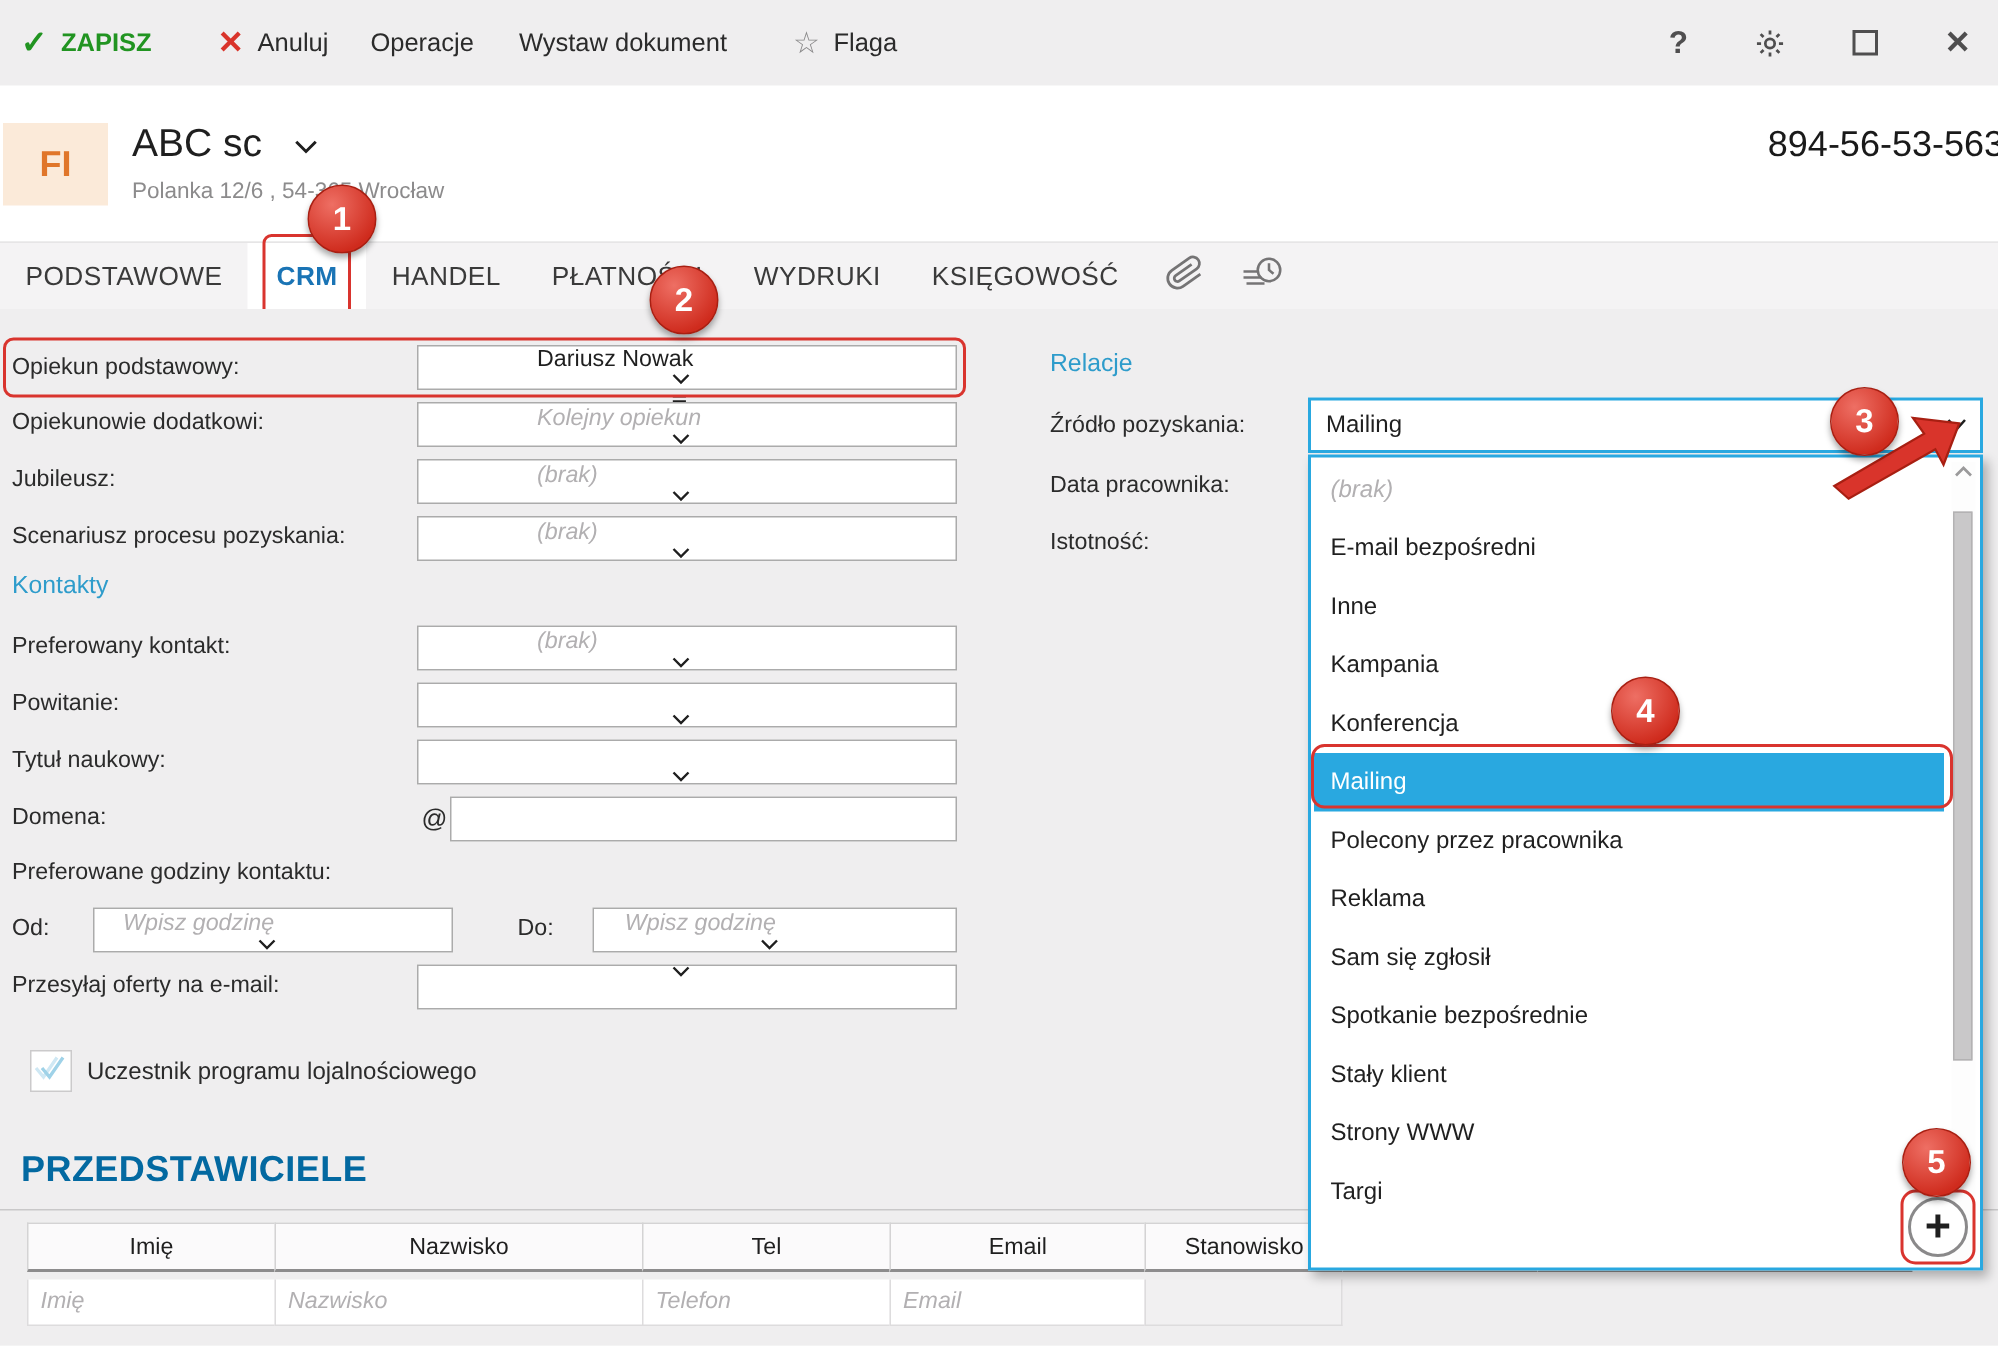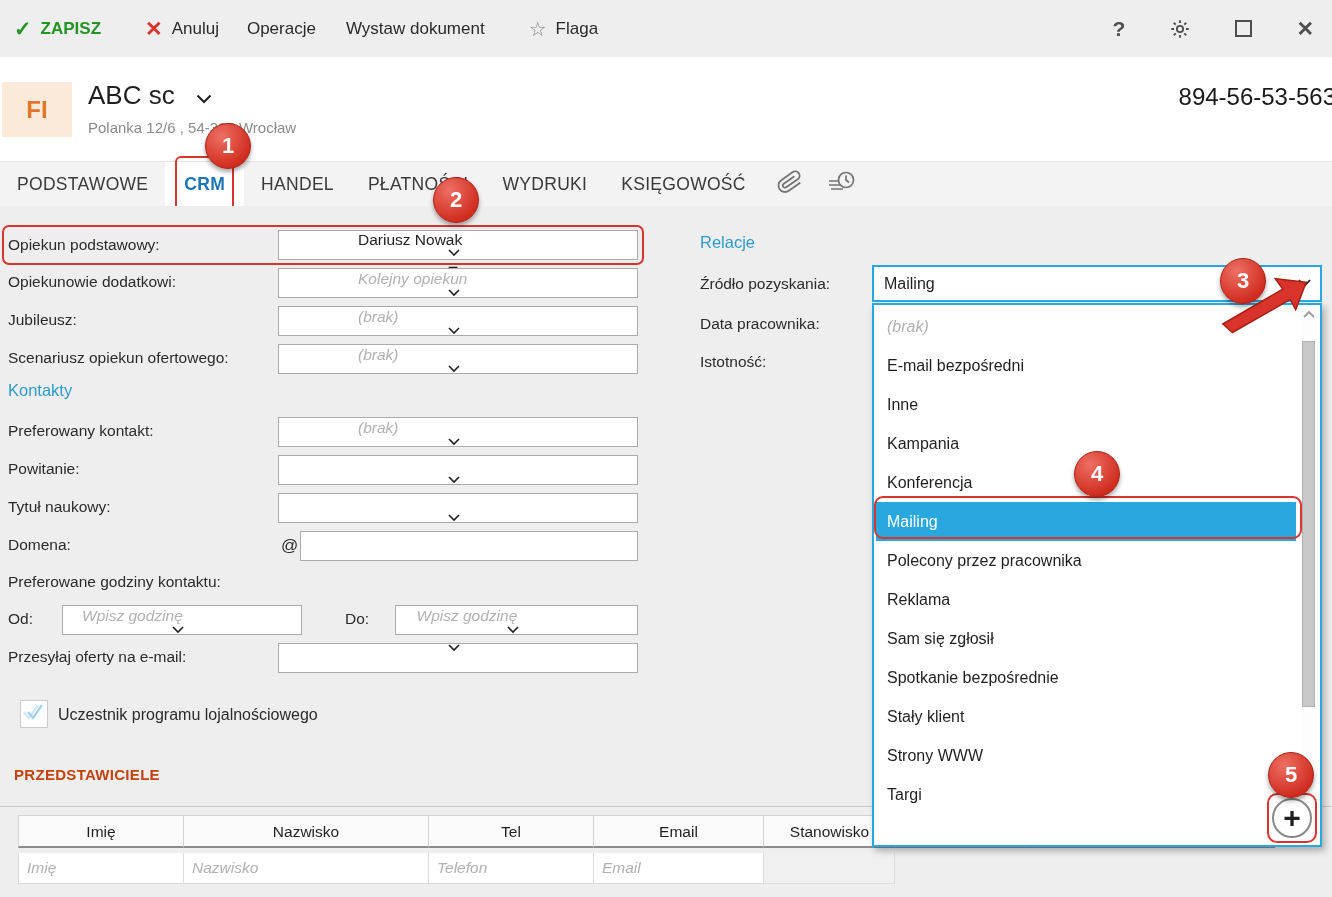--- a/index.html
+++ b/index.html
@@ -50,21 +50,21 @@
   .combo input::placeholder { color:#b2b0b2; font-style:italic; opacity:1; }
   .combo .chev { padding-right:8px; display:flex; align-items:center; }
   .combo .menu-ic { padding-right:10px; font-size:18px; color:#1f1f1f; font-weight:bold; }
 
   .red-outline { position:absolute; border:2px solid #d9342e; border-radius:7px; pointer-events:none; z-index:40; background:transparent; }
 
   .chkbox { position:absolute; left:20px; top:494px; width:28px; height:28px; background:#fff; border:1px solid #cbcacb;
             display:flex; align-items:center; justify-content:center; }
 
   .hr-line { position:absolute; left:0; top:600px; width:100%; height:1px; background:#c9c8c9; }
-  .section-title { position:absolute; left:14px; top:560px; font-size:15px; font-weight:bold; color:#c2410c; letter-spacing:.3px; }
+  .section-title { position:absolute; left:14px; top:560px; font-size:24px; font-weight:bold; color:#0369a1; letter-spacing:.3px; }
 
   
   .tbl-head { position:absolute; left:18px; top:609px; display:flex; }
   .th { height:33px; line-height:31px; text-align:center; font-size:15.5px; color:#1f1f1f;
         background:#fbfafb; border:1px solid #d4d3d4; border-right:none; border-bottom:2px solid #8d8c8d; }
   .th:last-child { border-right:1px solid #d4d3d4; }
   .tbl-row { position:absolute; left:18px; top:647px; display:flex; }
   .td { height:31px; background:#fff; border:1px solid #dddcdd; border-top:none; border-right:none; display:flex; align-items:center; }
   .td.gray { background:#f1f0f1; }
   .td input { flex:1; min-width:0; border:0; outline:0; background:transparent; padding:0 8px;
@@ -182,21 +182,21 @@
         </svg>
       </span>
     </div>
   </div>
 
   <div class="content">
 
     <div class="lbl" style="left:8px;top:30px;">Opiekun podstawowy:</div>
     <div class="lbl" style="left:8px;top:67px;">Opiekunowie dodatkowi:</div>
     <div class="lbl" style="left:8px;top:105px;">Jubileusz:</div>
-    <div class="lbl" style="left:8px;top:143px;">Scenariusz opiekun ofertowego:</div>
+    <div class="lbl" style="left:8px;top:143px;">Scenariusz procesu pozyskania:</div>
     <div class="sect" style="left:8px;top:175px;">Kontakty</div>
     <div class="lbl" style="left:8px;top:216px;">Preferowany kontakt:</div>
     <div class="lbl" style="left:8px;top:254px;">Powitanie:</div>
     <div class="lbl" style="left:8px;top:292px;">Tytuł naukowy:</div>
     <div class="lbl" style="left:8px;top:330px;">Domena:</div>
     <div class="lbl" style="left:8px;top:367px;">Preferowane godziny kontaktu:</div>
     <div class="lbl" style="left:8px;top:404px;">Od:</div>
     <div class="lbl" style="left:345px;top:404px;">Do:</div>
     <div class="lbl" style="left:8px;top:442px;">Przesyłaj oferty na e-mail:</div>
 

